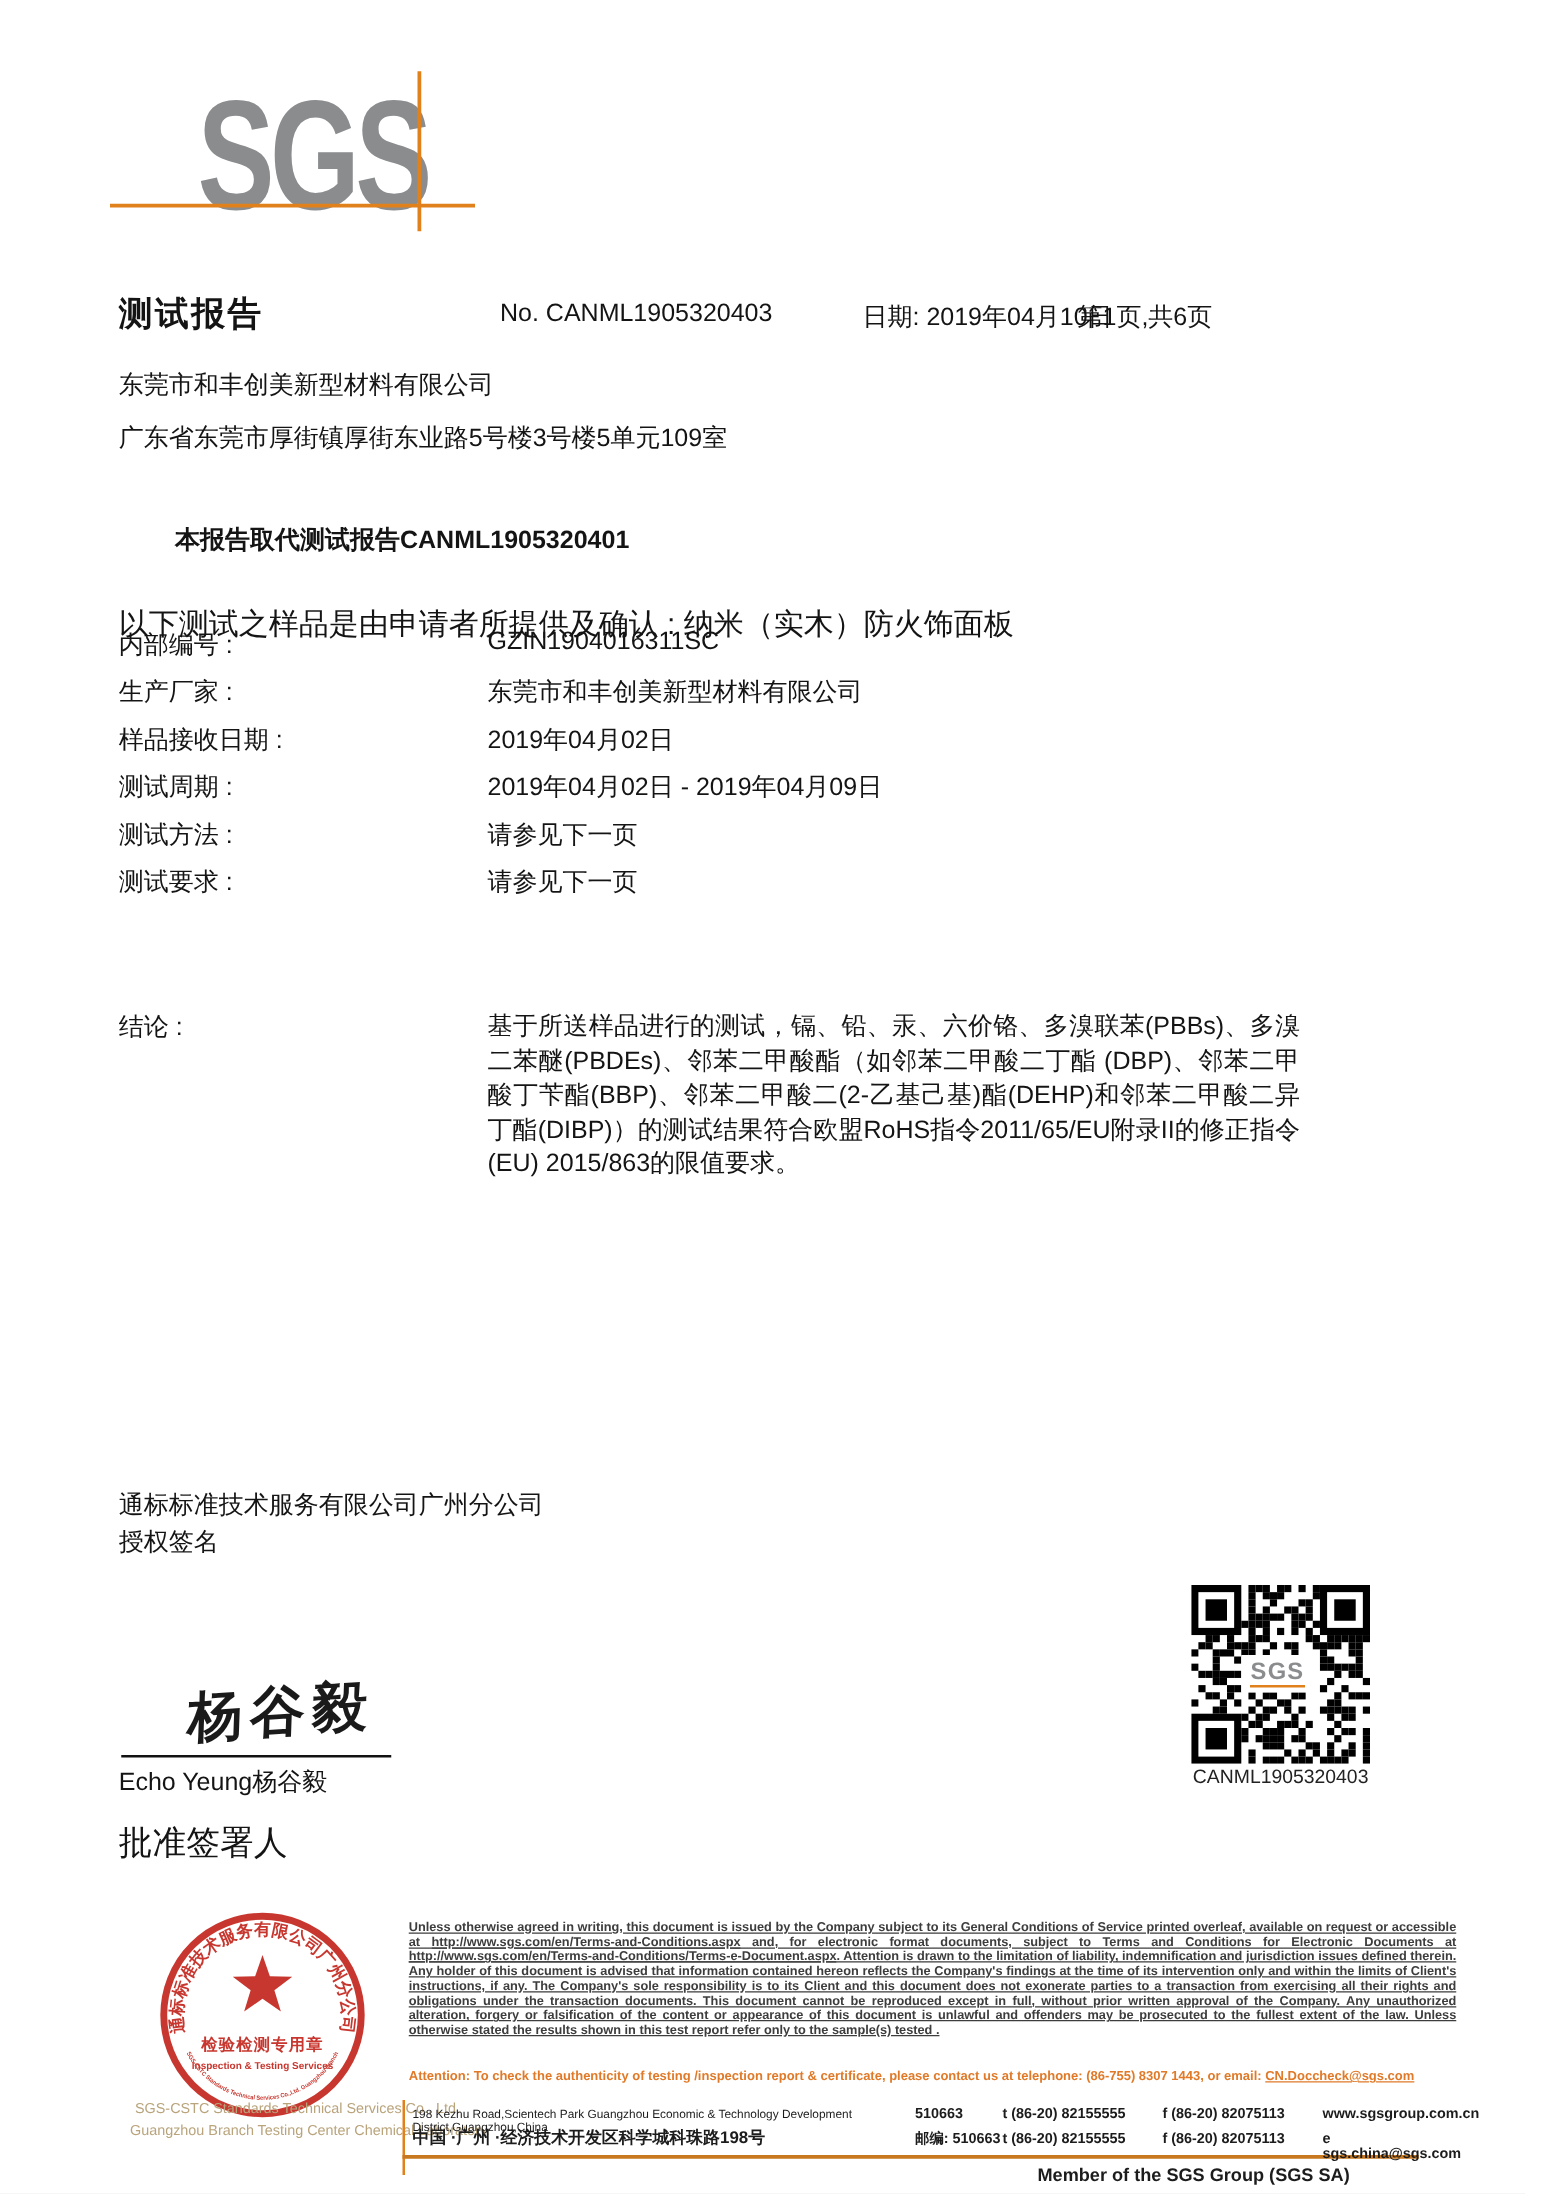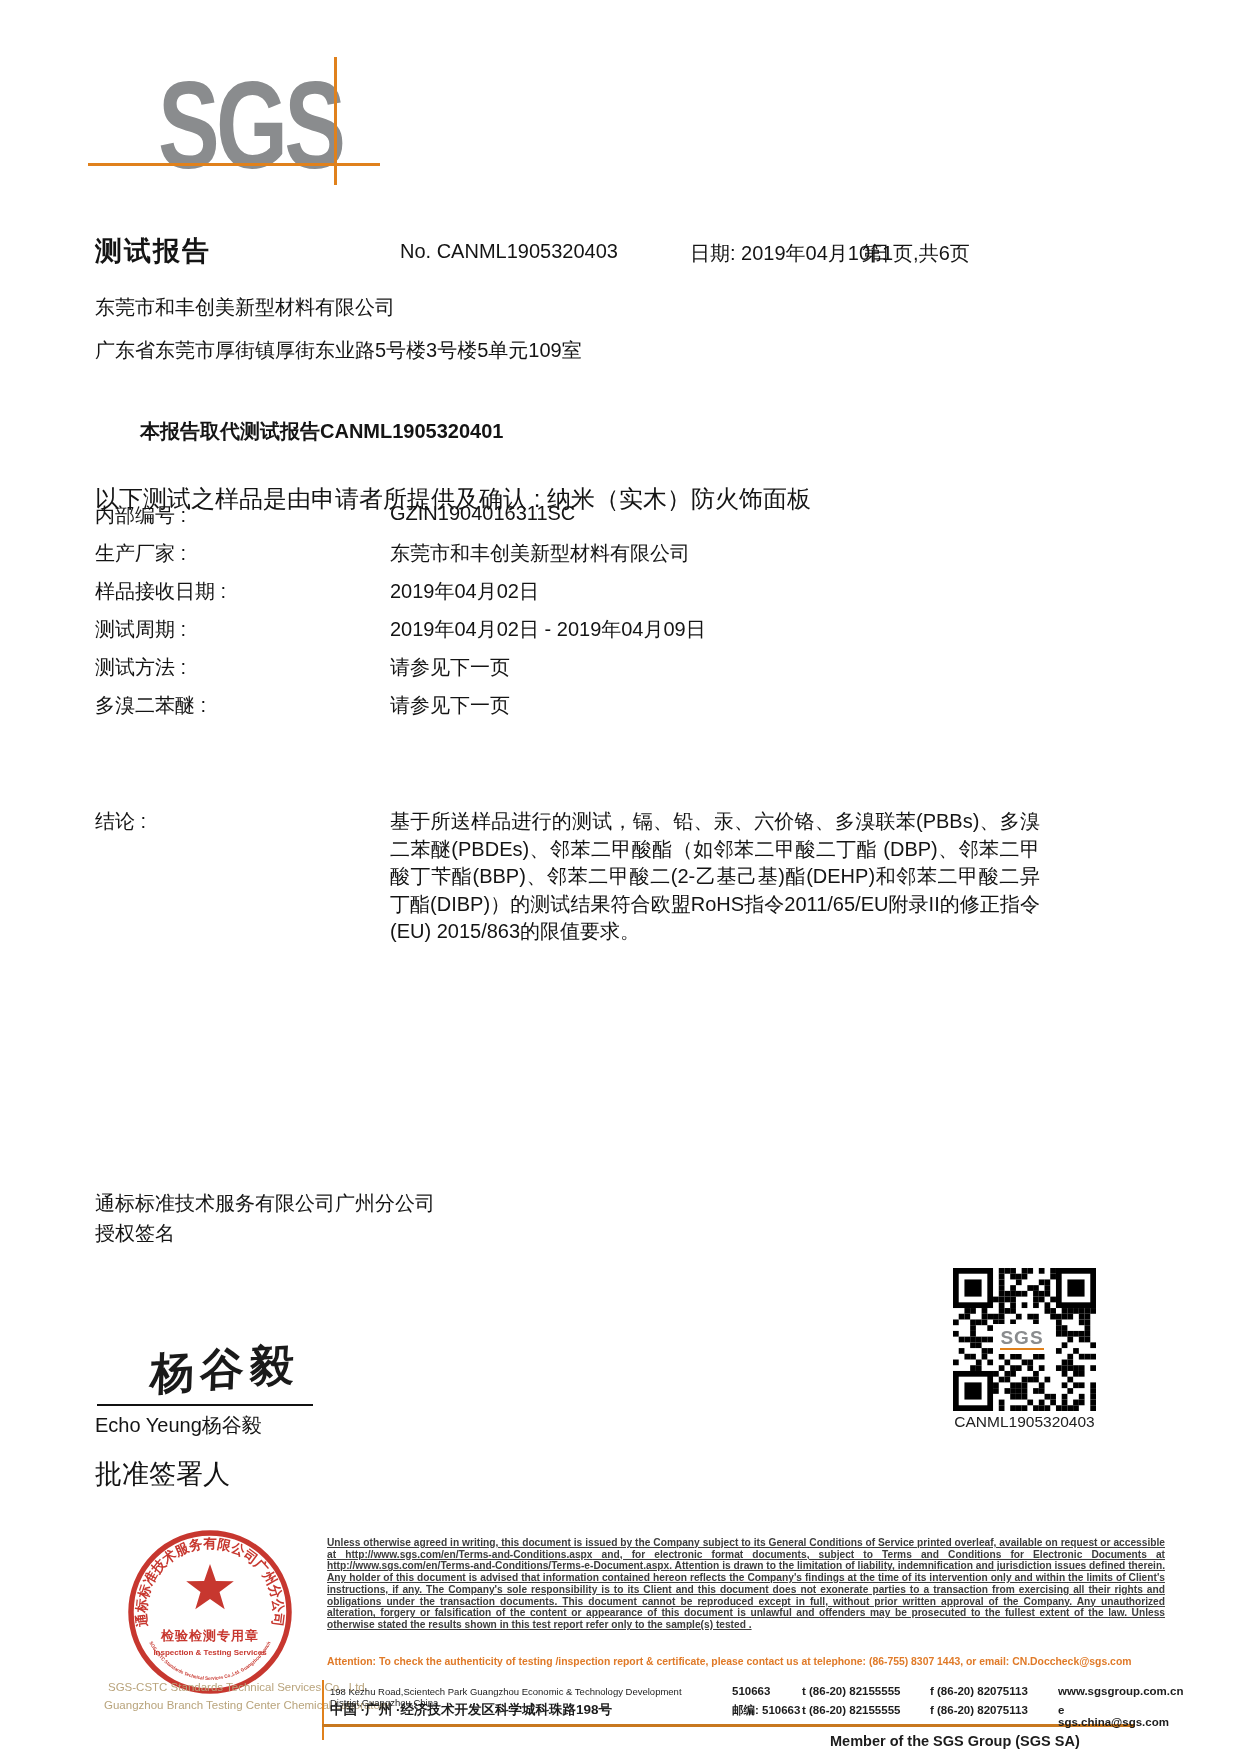--- a/index.html
+++ b/index.html
@@ -55,21 +55,21 @@
   
   .stamp{left:125px;top:1527px;width:170px;height:170px;opacity:0.92;}
   .stamp-sub1{left:108px;top:1681px;font-size:11.5px;color:#b9a47c;}
   .stamp-sub2{left:104px;top:1699px;font-size:11.5px;color:#b9a47c;}
 
   .disclaimer{left:327px;top:1537px;width:838px;font-size:10.2px;line-height:11.7px;
               font-weight:700;color:#3d3d3d;text-align:justify;text-decoration:underline;}
   .disclaimer .u{text-decoration:underline;}
   .attention{left:327px;top:1656px;width:838px;font-size:10.4px;line-height:11.8px;
              font-weight:700;color:#e07a28;}
-  .attention .u{}
+  .attention .u{text-decoration:underline;}
 
   .foot-vline{left:322px;top:1680px;width:2px;height:60px;background:#e0811c;}
   .foot-hline{left:322px;top:1724px;width:813px;height:3px;background:#c8781f;}
 
   .addr-row1{left:330px;top:1685px;width:806px;display:flex;align-items:baseline;font-size:9.5px;color:#1c1c1c;}
   .addr-row2{left:330px;top:1701px;width:806px;display:flex;align-items:baseline;font-size:11.5px;color:#1c1c1c;}
   .acol-addr{width:402px;flex:none;}
   .addr-row2 .acol-addr{font-size:13.5px;font-weight:700;}
   .acol-postal{width:70px;flex:none;font-size:11.5px;font-weight:700;}
   .addr-row2 .acol-postal{font-weight:700;}
@@ -122,21 +122,21 @@
       <span class="fvalue">2019年04月02日 - 2019年04月09日</span>
     </div>
 
 
     <div class="frow">
       <span class="flabel">测试方法 :</span>
       <span class="fvalue">请参见下一页</span>
     </div>
 
     <div class="frow">
-      <span class="flabel">多溴二苯醚 :</span>
+      <span class="flabel">测试要求 :</span>
       <span class="fvalue">请参见下一页</span>
     </div>
   </div>
 
   <div class="abs conclusion">
     <span class="flabel">结论 :</span>
     <span class="conclusion-text">基于所送样品进行的测试，镉、铅、汞、六价铬、多溴联苯(PBBs)、多溴二苯醚(PBDEs)、邻苯二甲酸酯（如邻苯二甲酸二丁酯 (DBP)、邻苯二甲酸丁苄酯(BBP)、邻苯二甲酸二(2-乙基己基)酯(DEHP)和邻苯二甲酸二异丁酯(DIBP)）的测试结果符合欧盟RoHS指令2011/65/EU附录II的修正指令(EU) 2015/863的限值要求。</span>
   </div>
 
   <div class="abs issuer-company">通标标准技术服务有限公司广州分公司</div>

